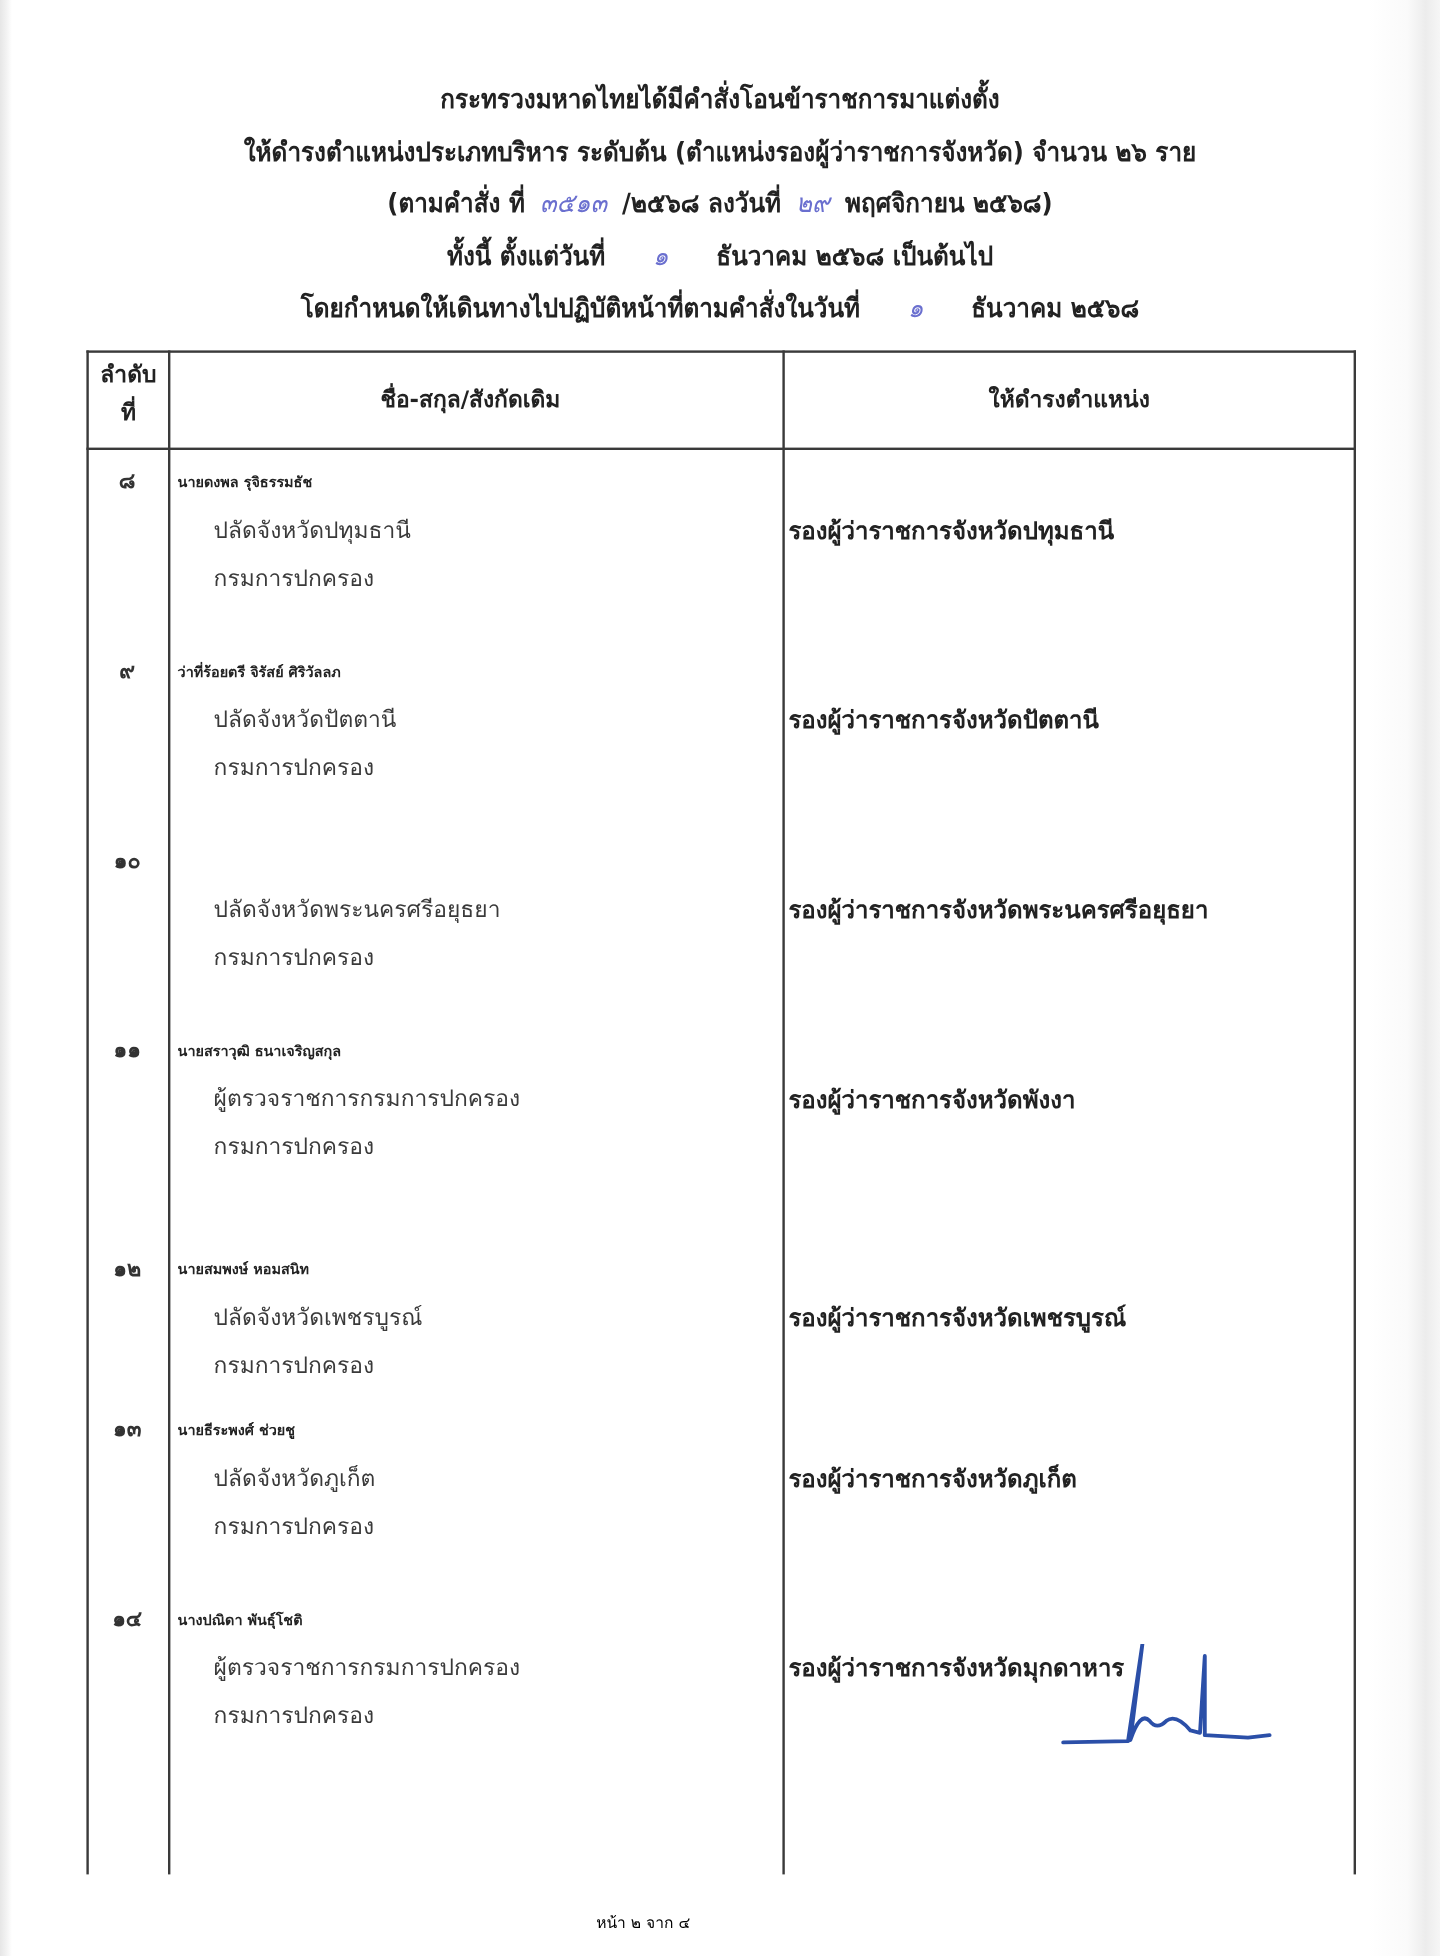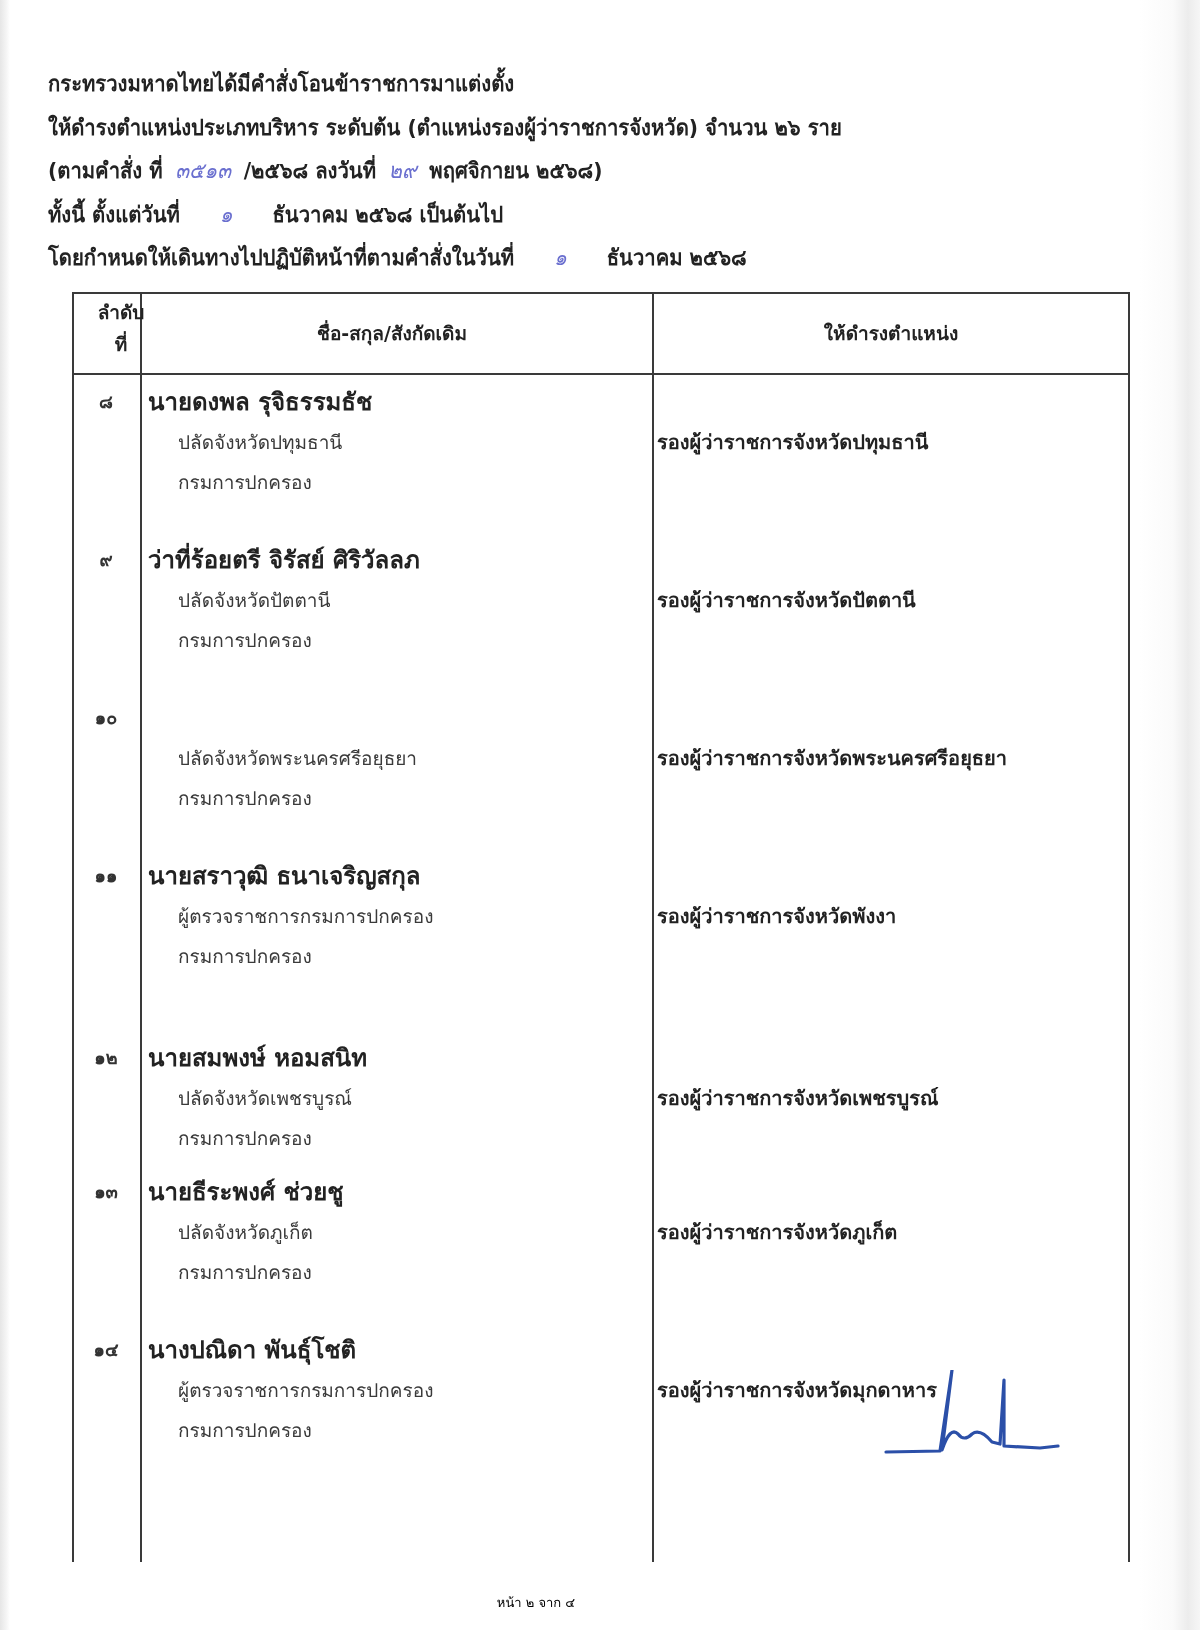--- a/index.html
+++ b/index.html
@@ -19,21 +19,21 @@
       position: absolute; left: 0; top: 0; width: 10px; height: 1630px;
       background: linear-gradient(to right, #e6e6e6, #f4f4f4 60%, #ffffff);
     }
     .page-edge-right {
       position: absolute; right: 0; top: 0; width: 60px; height: 1630px;
       background: linear-gradient(to right, #ffffff 0%, #fafafa 55%, #ececec 80%, #f6f6f6 100%);
     }
     .header {
       position: absolute;
       left: 0; top: 62px; width: 1200px;
-      text-align: left;
+      text-align: center;
     }
     .header-line {
       font-size: 22px;
       font-weight: bold;
       line-height: 43.5px;
       color: #222;
       white-space: nowrap;
       transform: scaleX(0.92);
     }
     .handwritten {
@@ -58,37 +58,36 @@
     .th {
       position: absolute;
       font-size: 19px;
       font-weight: bold;
       color: #222;
       text-align: center;
     }
     .th-no {
       left: 2px; top: 4px; width: 66px;
       line-height: 32px;
-      padding-left: 14px;
     }
     .th-name { left: 70px; top: 0; width: 500px; line-height: 82px; }
     .th-pos { left: 580px; top: 0; width: 478px; line-height: 82px; }
 
     .row {
       position: absolute; left: 0; width: 1058px; height: 158px;
     }
     .row-no {
       position: absolute; left: 0; top: 0; width: 68px;
       text-align: center;
       font-size: 18px; font-weight: bold; color: #333;
       line-height: 40px;
     }
     .row-name {
       position: absolute; left: 76px; top: 0;
-      font-size: 24px; font-weight: bold; color: #222;
+      font-size: 12px; font-weight: bold; color: #222;
       line-height: 40px; white-space: nowrap;
     }
     .row-sub {
       position: absolute; left: 106px;
       font-size: 19px; color: #3a3a3a;
       line-height: 40px; white-space: nowrap;
     }
     .row-sub.l1 { top: 40px; }
     .row-sub.l2 { top: 80px; text-align: right; }
     .row-pos {

